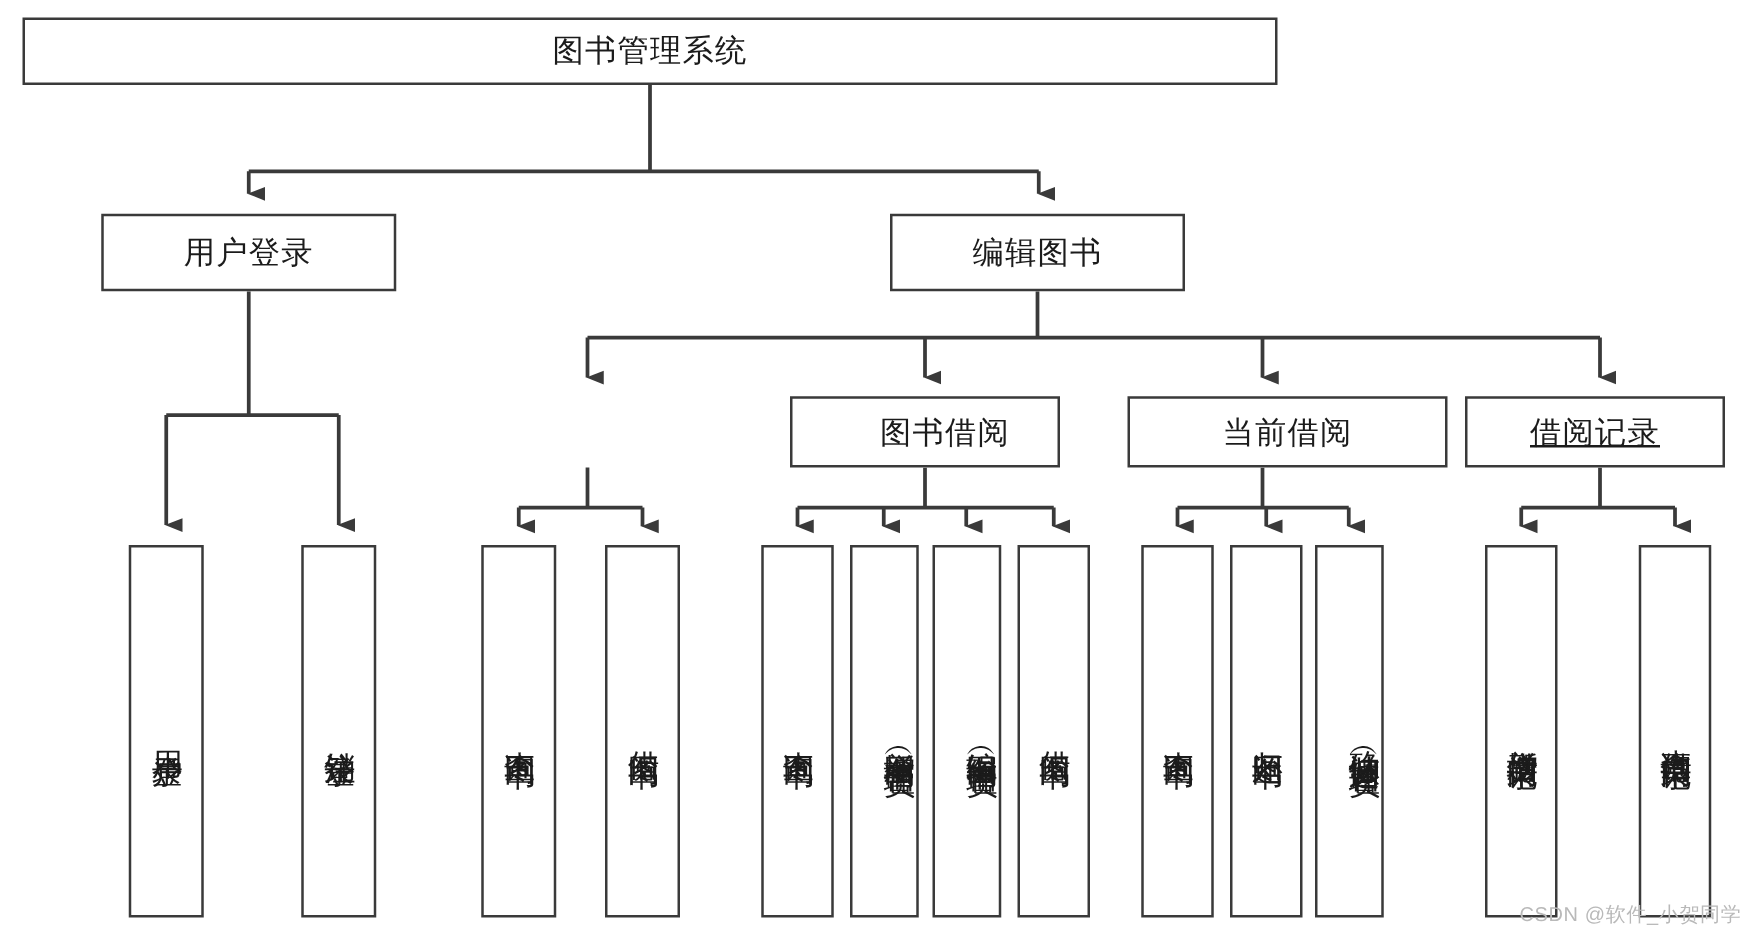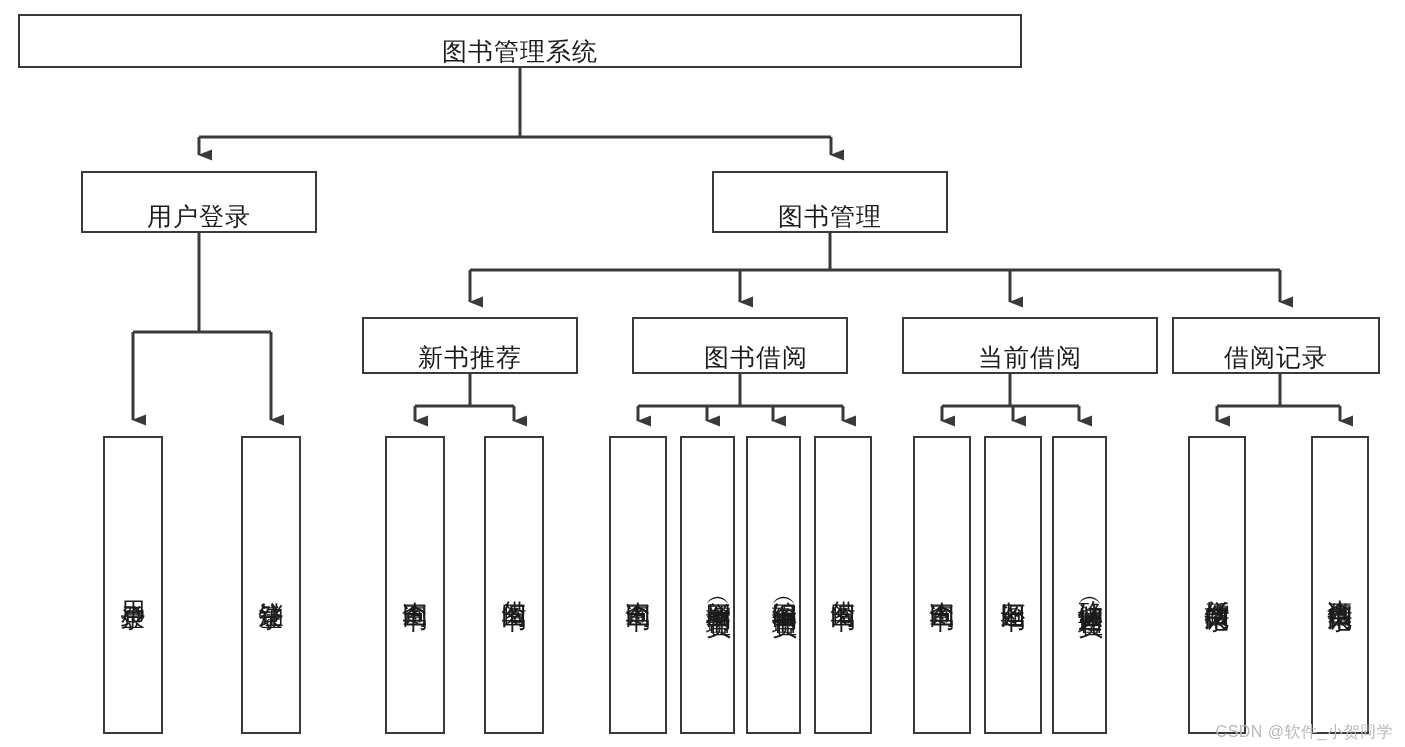--- a/index.html
+++ b/index.html
@@ -24,21 +24,21 @@
     width: 1405px;
     height: 747px;
   }
   .node {
     position: absolute;
     box-sizing: border-box;
     border: 2.5px solid #3a3a3a;
     background: #ffffff;
     color: #1b1b1b;
     display: flex;
-    align-items: flex-end;
+    align-items: center;
     justify-content: center;
     text-align: center;
   }
   .node.horiz {
     font-size: 25px;
     letter-spacing: 1px;
     line-height: 1.2;
   }
   .node.root {
     font-size: 25px;
@@ -127,33 +127,30 @@
   </svg>
 
   <div class="node root horiz" style="left:18px; top:14px; width:1004px; height:54px;">
     <span class="nlabel">图书管理系统</span>
   </div>
 
   <div class="node horiz" style="left:81px; top:171px; width:236px; height:62px;">
     <span class="nlabel">用户登录</span>
   </div>
   <div class="node horiz" style="left:712px; top:171px; width:236px; height:62px;">
-    <span class="nlabel">图书管理</span>
+    <span class="nlabel">编辑图书</span>
   </div>
 
-  <div class="node horiz" style="left:362px; top:317px; width:216px; height:57px;">
-    <span class="nlabel">新书推荐</span>
-  </div>
   <div class="node horiz" style="left:632px; top:317px; width:216px; height:57px;padding-left:32px;">
     <span class="nlabel">图书借阅</span>
   </div>
   <div class="node horiz" style="left:902px; top:317px; width:256px; height:57px;">
     <span class="nlabel">当前借阅</span>
   </div>
-  <div class="node horiz" style="left:1172px; top:317px; width:208px; height:57px;">
+  <div class="node horiz" style="left:1172px; top:317px; width:208px; height:57px;text-decoration:underline;">
     <span class="nlabel">借阅记录</span>
   </div>
 
   <div class="node vert centered" style="left:103px; top:436px; width:60px; height:298px;">
     <span class="nlabel">用户登录</span>
   </div>
   <div class="node vert centered" style="left:241px; top:436px; width:60px; height:298px;">
     <span class="nlabel">注销登录</span>
   </div>
 

